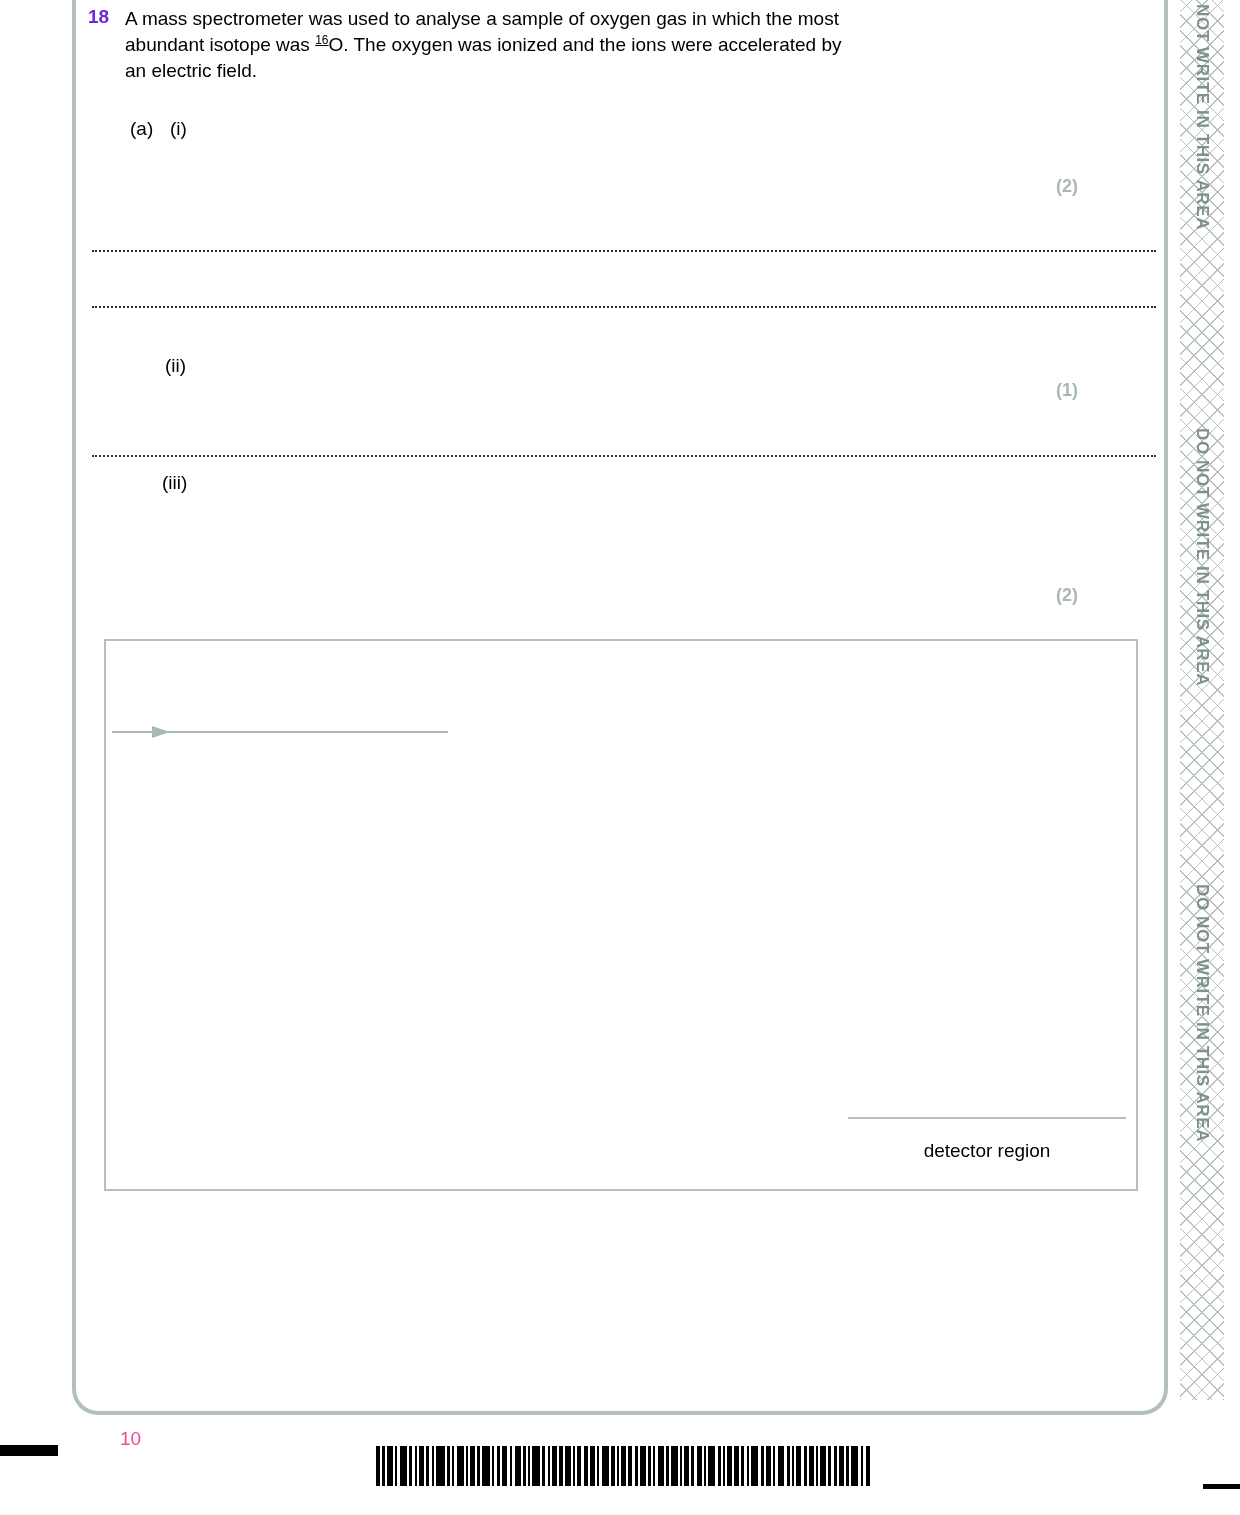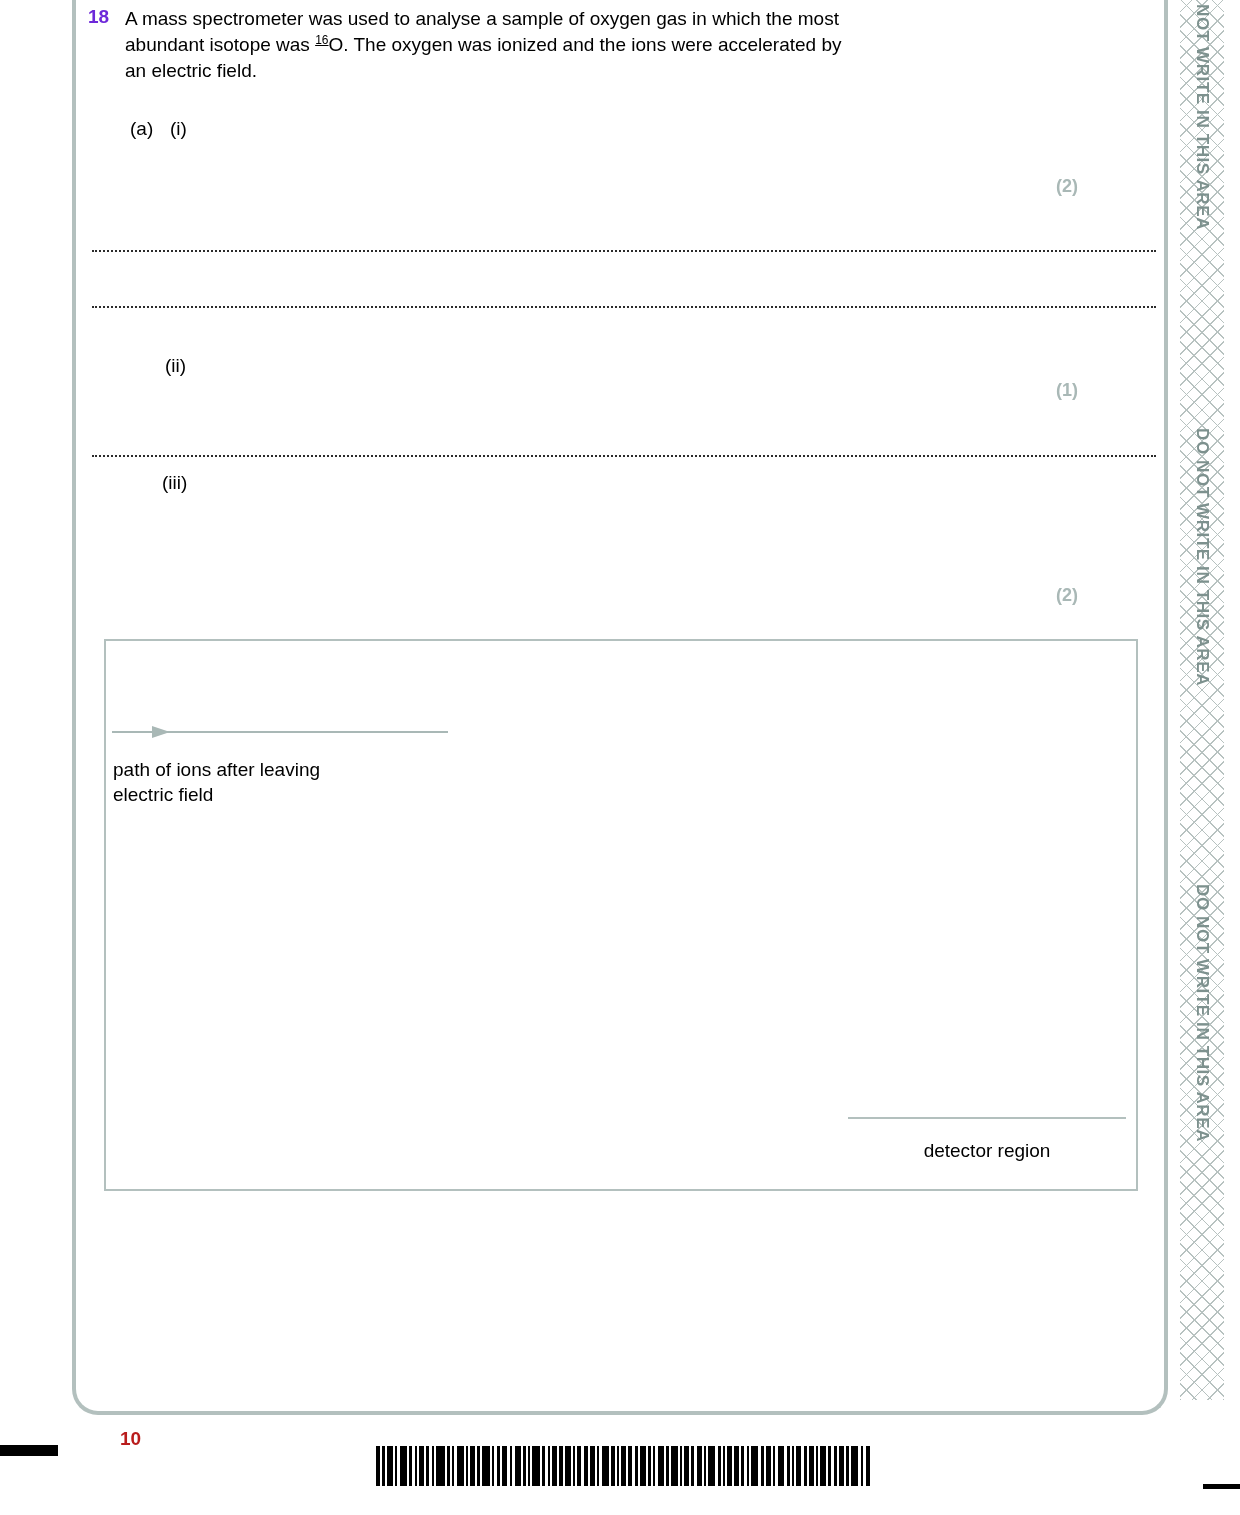--- a/index.html
+++ b/index.html
@@ -139,22 +139,22 @@
     height: 0;
     border-top: 2px solid #b3c0be;
   }
 
   
   #page-number {
     position: absolute;
     left: 120px;
     top: 1428px;
     font-size: 19px;
-    font-weight: bold;
-    color: #b91c1c;
+    font-weight: normal;
+    color: #ec4899;
   }
   #left-black-mark {
     position: absolute;
     left: 0px;
     top: 1445px;
     width: 58px;
     height: 11px;
     background: #000;
   }
   #right-black-mark {
@@ -234,24 +234,20 @@
   </div>
   <div class="marks" style="left:940px; top:585px; width:138px;">(2)</div>
 
   <div id="diagram-box"></div>
 
   <svg id="ion-path-arrow" viewBox="0 0 340 16">
     <line x1="0" y1="8" x2="336" y2="8" stroke="#a9b8b6" stroke-width="2"></line>
     <polygon points="40,2 58,8 40,14" fill="#a9b8b6"></polygon>
   </svg>
 
-  <div class="diagram-label" style="left:113px; top:757px; width:340px;">
-    <span>path of ions after leaving</span><br>
-    <span>electric field</span>
-  </div>
 
   <div id="detector-line"></div>
   <div class="diagram-label" style="left:848px; top:1138px; width:278px; text-align:center;">detector region</div>
 
   <div id="no-write-strip">
     <div class="hatch"></div>
     <div class="vtext-wrap">
       <div class="vtext" style="top:-28px;">DO NOT WRITE IN THIS AREA</div>
       <div class="vtext" style="top:428px;">DO NOT WRITE IN THIS AREA</div>
       <div class="vtext" style="top:884px;">DO NOT WRITE IN THIS AREA</div>

